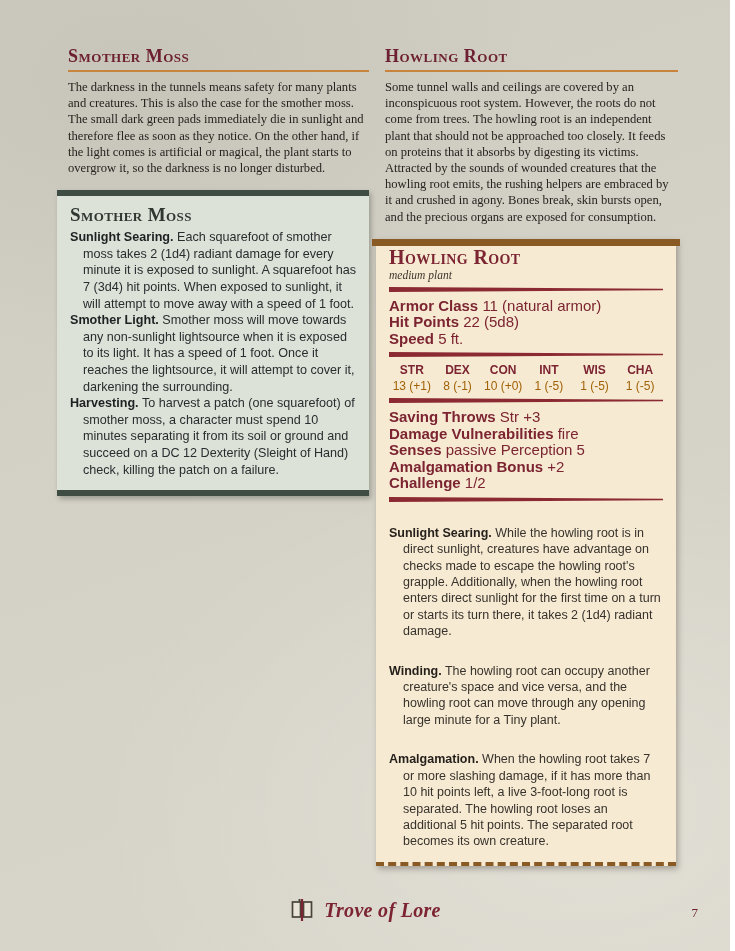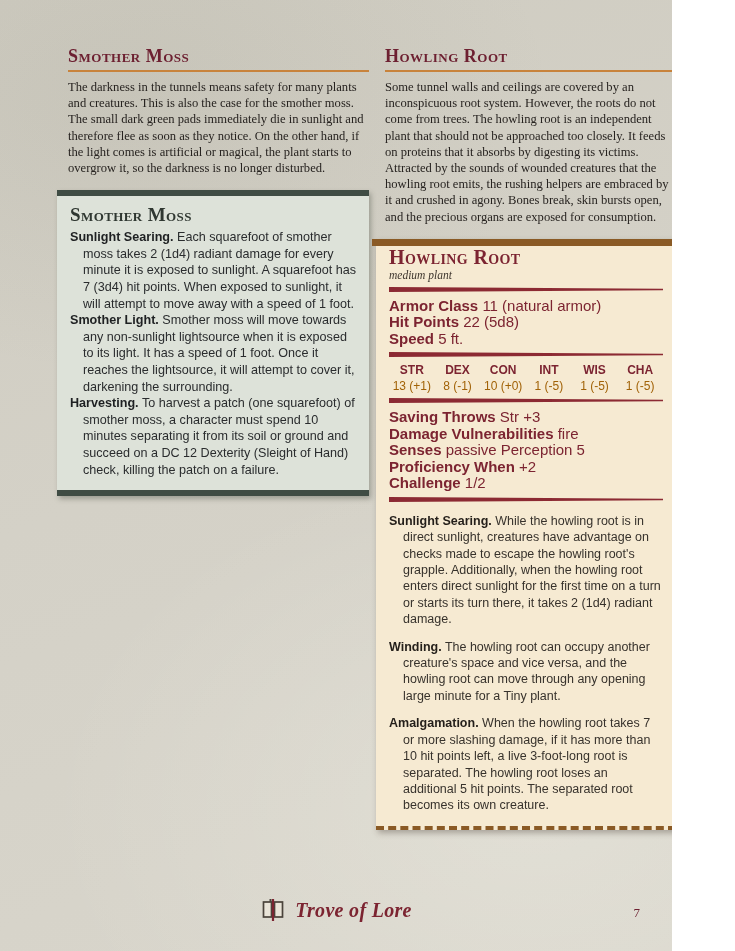--- a/index.html
+++ b/index.html
@@ -1,19 +1,19 @@
 <!DOCTYPE html>
 <html><head>
 <meta charset="utf-8">
 <style>
   * { margin:0; padding:0; box-sizing:border-box; }
   html,body { width:735px; }
   body { font-family:"Liberation Serif", serif; }
   .page {
-    position:relative; width:672px; height:951px; overflow:hidden;
+    position:relative; width:730px; height:951px; overflow:hidden;
     background:
       radial-gradient(ellipse 600px 400px at 20% 10%, rgba(120,120,105,0.10), transparent 70%),
       radial-gradient(ellipse 700px 500px at 80% 85%, rgba(255,255,245,0.25), transparent 70%),
       linear-gradient(160deg, #cfccc1 0%, #d4d1c7 45%, #d9d6cc 100%);
   }
   .col { position:absolute; top:46px; }
   .col-left { left:57px; width:312px; }
   .col-right { left:378px; width:300px; }
 
   h2.section-heading {
@@ -68,21 +68,21 @@
   .sb-divider { display:block; width:100%; height:5px; margin:5px 0 6px 0; }
   .sb-line { font-family:"Liberation Sans", sans-serif; font-size:15px; line-height:16.5px; color:#7c2431; }
   .sb-line b { font-weight:bold; color:#7c2431; }
   .abilities { display:flex; margin:4px 0 3px 0; }
   .ab { flex:1; text-align:center; font-family:"Liberation Sans", sans-serif; }
   .ab-name { font-weight:bold; font-size:12px; color:#7c2431; }
   .ab-val { font-size:12px; color:#a16207; margin-top:2px; }
   .sb-body p.trait {
     font-family:"Liberation Sans", sans-serif;
     font-size:12.5px; line-height:16.4px; color:#37322c;
-    padding-left:14px; text-indent:-14px; margin-top:11px;
+    padding-left:14px; text-indent:-14px; margin-top:23px;
   }
   .sb-body p.trait b { font-weight:bold; color:#241f1a; }
 
   
   .footer { position:absolute; left:0; top:897px; width:100%; height:40px; }
   .brand { position:absolute; left:0; right:0; top:0; display:flex; justify-content:center;
     align-items:center; gap:9px; }
   .brand-icon { width:26px; height:27px; }
   .brand-text { font-family:"Liberation Serif", serif; font-style:italic; font-weight:bold;
     font-size:20px; color:#7c2431; letter-spacing:0.3px; }
@@ -155,21 +155,21 @@
             </div>
         </div>
 
         <svg class="sb-divider" viewBox="0 0 100 5" preserveAspectRatio="none">
             <polygon points="0,0 100,1.8 100,3.2 0,5" fill="#8c2a33"></polygon>
           </svg>
 
         <div class="sb-line"><b>Saving Throws</b> <span>Str +3</span></div>
         <div class="sb-line"><b>Damage Vulnerabilities</b> <span>fire</span></div>
         <div class="sb-line"><b>Senses</b> <span>passive Perception 5</span></div>
-        <div class="sb-line"><b>Proficiency When</b> <span>+2</span></div>
+        <div class="sb-line"><b>Amalgamation Bonus</b> <span>+2</span></div>
         <div class="sb-line"><b>Challenge</b> <span>1/2</span></div>
 
         <svg class="sb-divider" viewBox="0 0 100 5" preserveAspectRatio="none">
             <polygon points="0,0 100,1.8 100,3.2 0,5" fill="#8c2a33"></polygon>
           </svg>
 
         <p class="trait"><b>Sunlight Searing.</b> <span>While the howling root is in direct sunlight, creatures have advantage on checks made to escape the howling root's grapple. Additionally, when the howling root enters direct sunlight for the first time on a turn or starts its turn there, it takes 2 (1d4) radiant damage.</span></p>
         <p class="trait"><b>Winding.</b> <span>The howling root can occupy another creature's space and vice versa, and the howling root can move through any opening large minute for a Tiny plant.</span></p>
         <p class="trait"><b>Amalgamation.</b> <span>When the howling root takes 7 or more slashing damage, if it has more than 10 hit points left, a live 3-foot-long root is separated. The howling root loses an additional 5 hit points. The separated root becomes its own creature.</span></p>
       </div>

